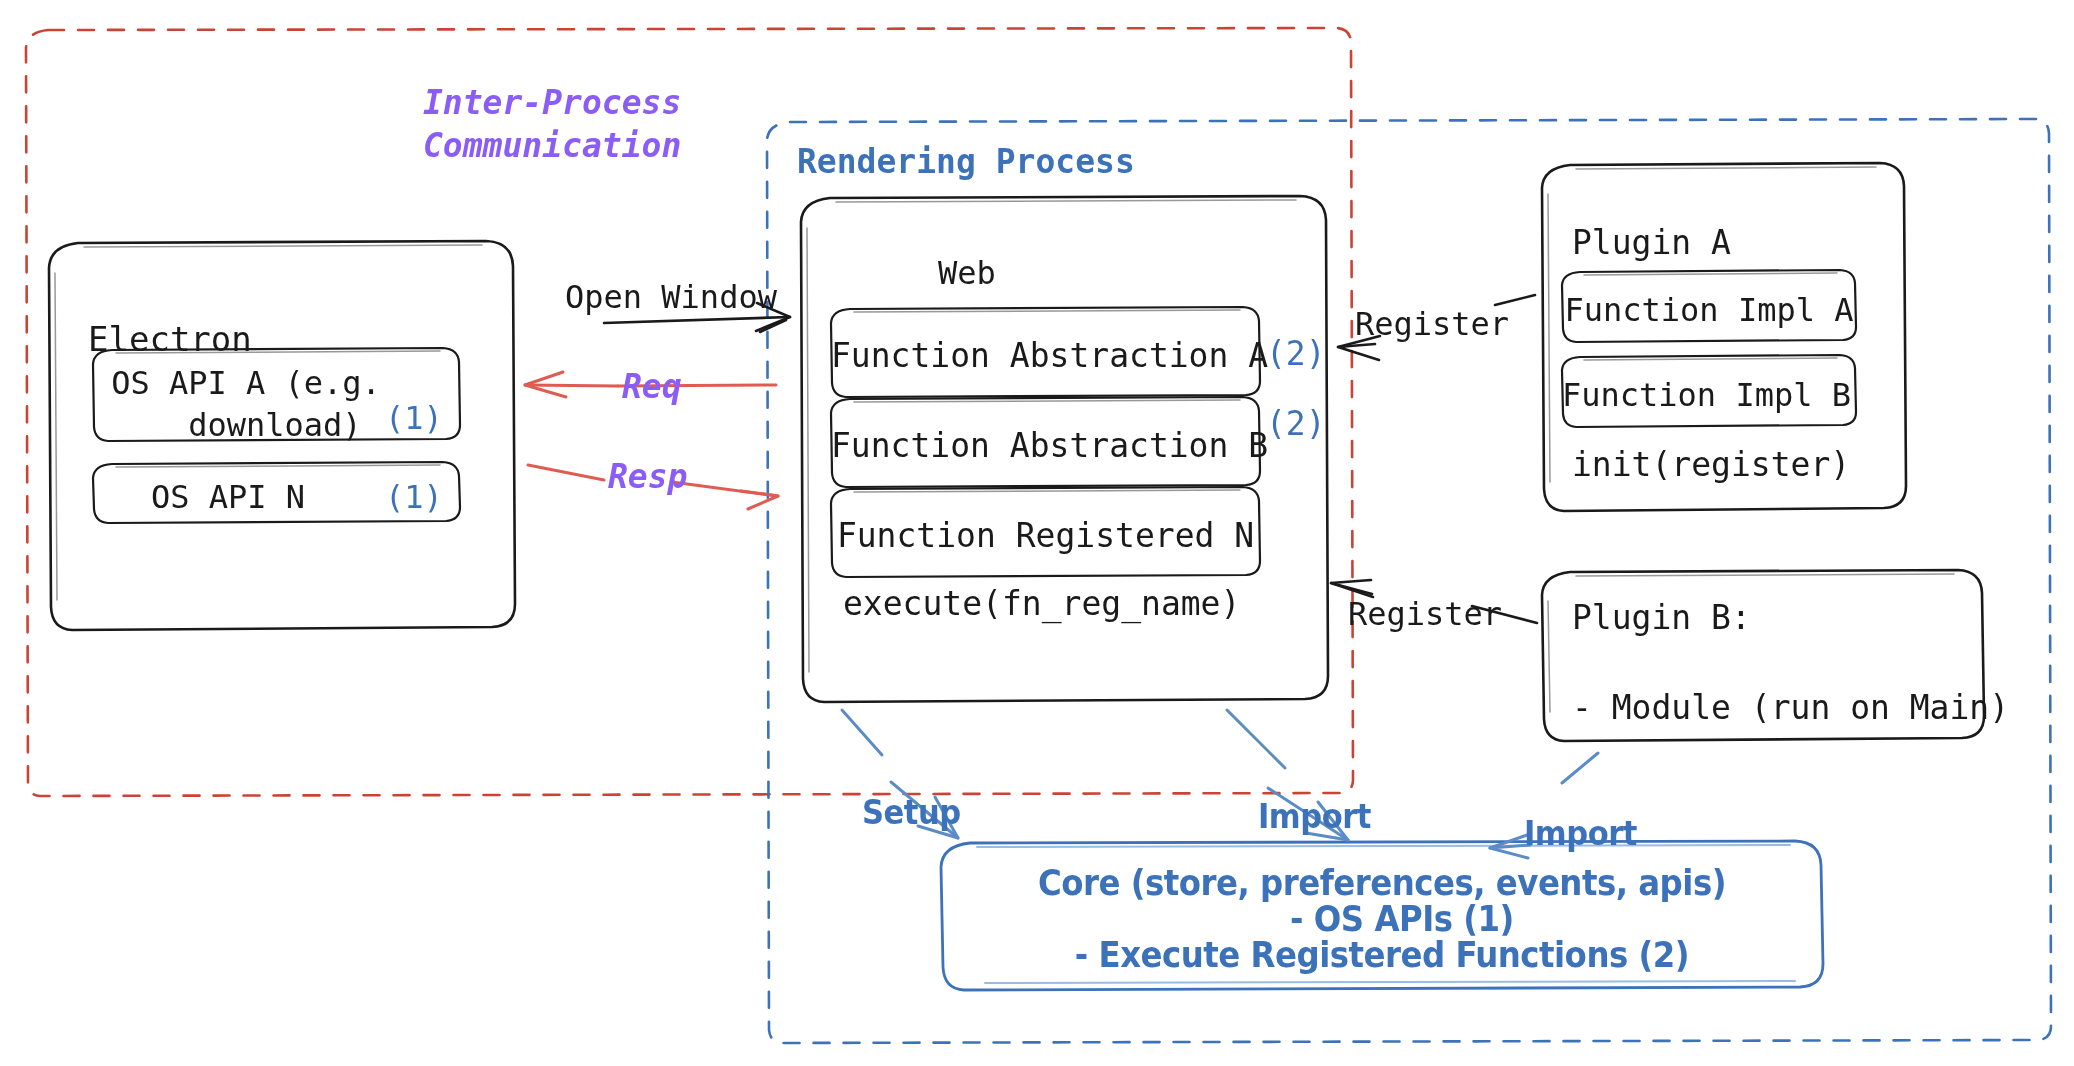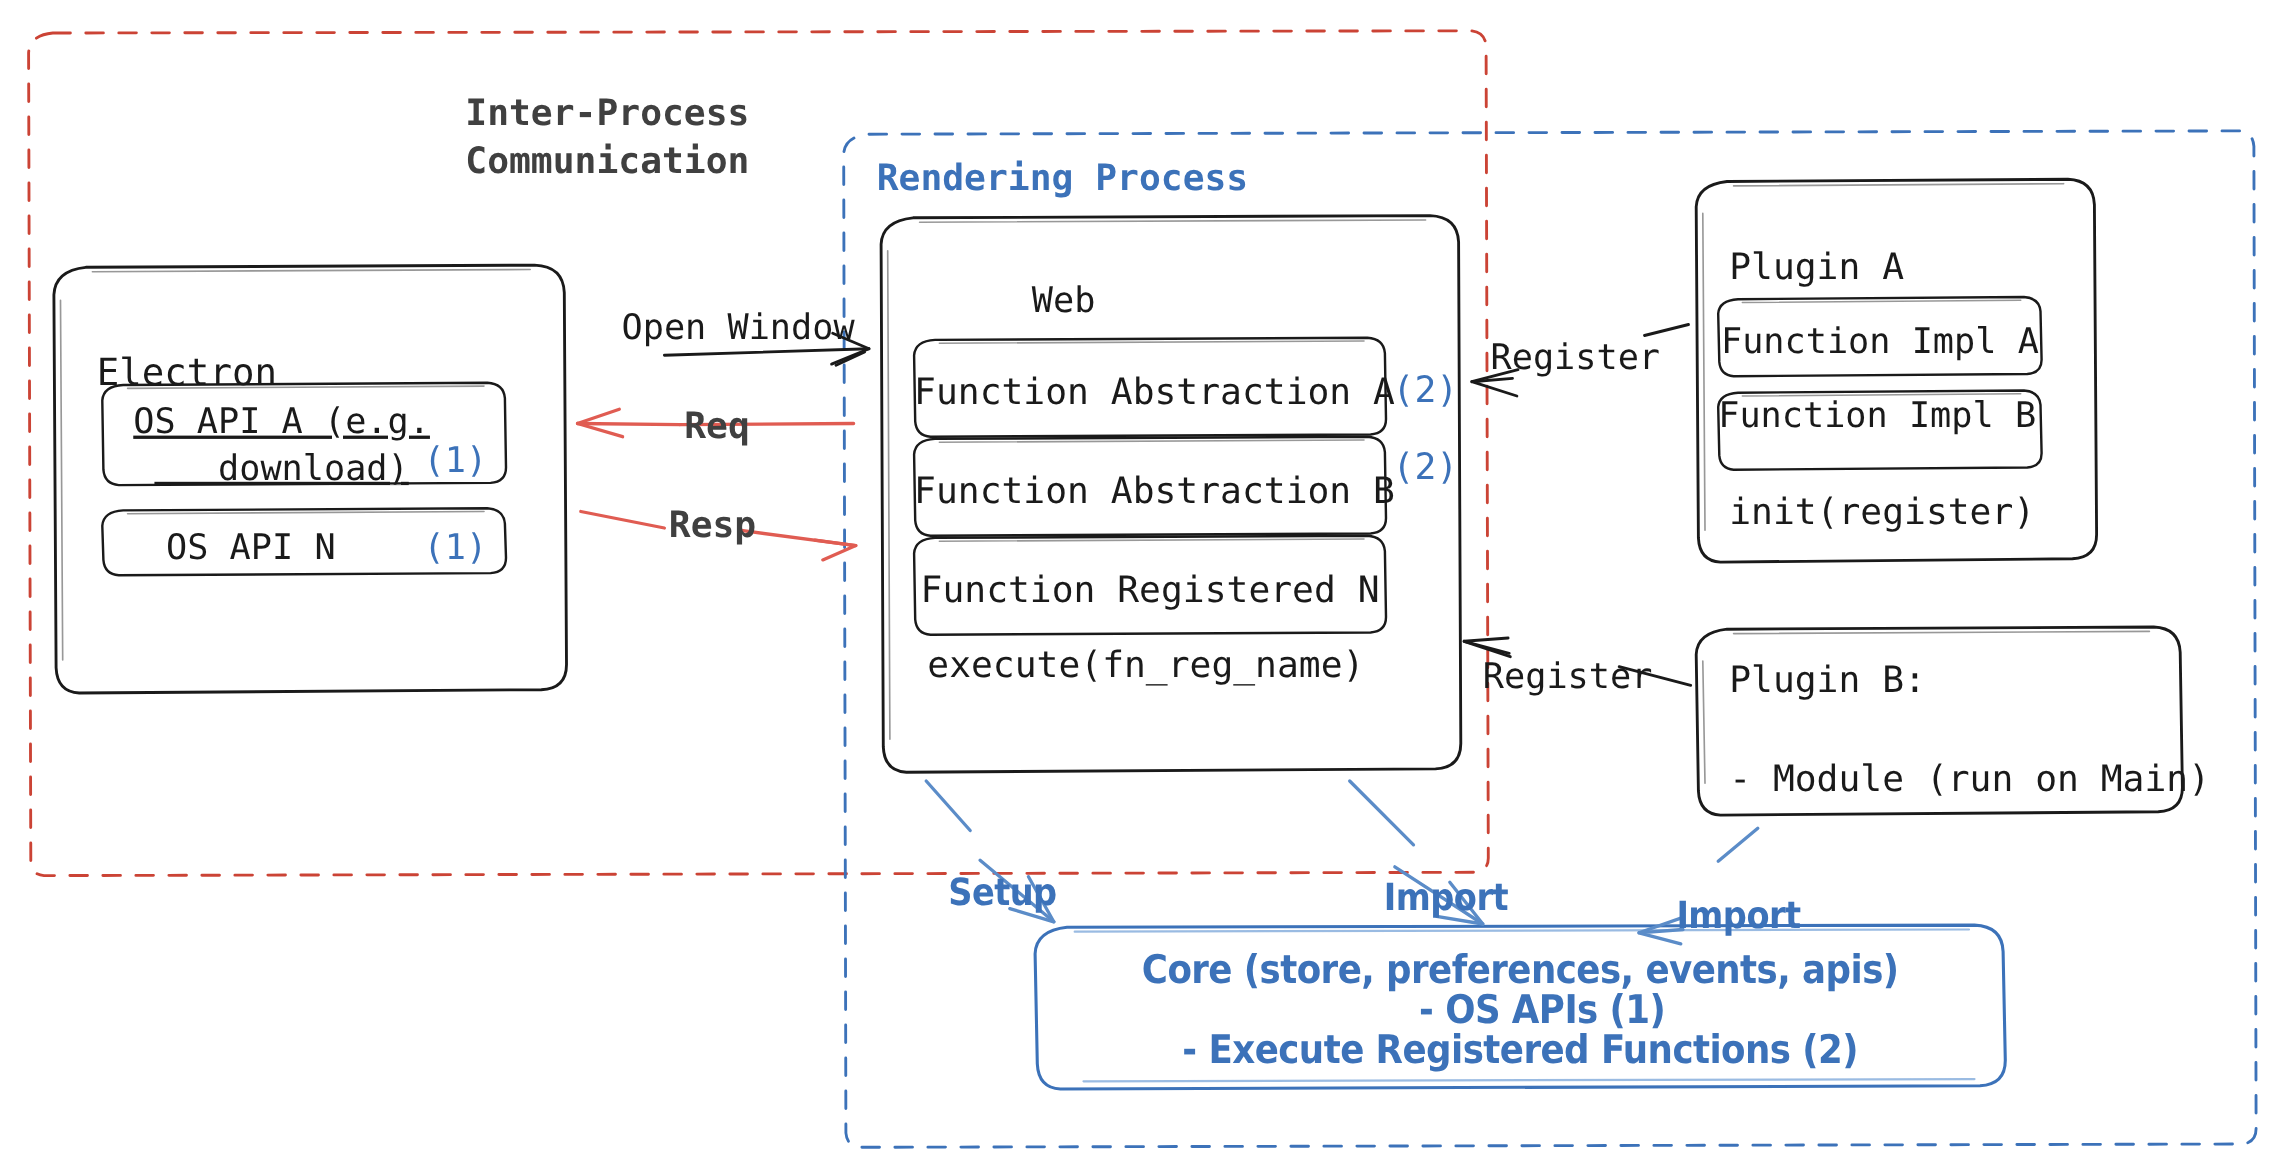--- a/index.html
+++ b/index.html
@@ -9,21 +9,21 @@
   }
   #stage{position:absolute;inset:0;width:2074px;height:1066px;}
   svg.layer{position:absolute;top:0;left:0;width:2074px;height:1066px;pointer-events:none;}
 
   .lbl{position:absolute;white-space:pre;line-height:1.30;}
   .mono{font-family:"DejaVu Sans Mono","Liberation Mono",monospace;}
   .hand{font-family:"DejaVu Sans","Liberation Sans",sans-serif;font-weight:bold;
         letter-spacing:-0.5px;font-stretch:condensed;}
   .ctr{text-align:center;}
   .blk{color:#1a1a1a;}
-  .red{color:#404040;}
+  .red{color:#8b5cf6;font-style:italic;}
   .blu{color:#3c72b9;}
   .t32{font-size:32px;}
   .t33{font-size:33px;}
   .t34{font-size:34px;margin-top:40px;}
   .t36{font-size:36px;}
   .b{font-weight:bold;}
 </style>
 </head>
 <body>
 
@@ -160,37 +160,37 @@
       <path class="arB" d="M 1490,848 L 1530,845 M 1490,848 L 1528,858"></path>
     </g>
   </svg>
 
   <div class="lbl mono t33 red b" style="left:423px;top:82px;">Inter-Process
 Communication</div>
 
   <div class="lbl mono t33 blu b" style="left:797px;top:141px;">Rendering Process</div>
 
   <div class="lbl mono t34 blk" style="left:88px;top:277px;">Electron</div>
-  <div class="lbl mono t32 blk ctr" style="left:106px;top:363px;width:300px;text-decoration:underline;">OS API A (e.g.
+  <div class="lbl mono t32 blk ctr" style="left:96px;top:363px;width:300px;">OS API A (e.g.
    download)</div>
   <div class="lbl mono t32 blu" style="left:385px;top:398px;">(1)</div>
   <div class="lbl mono t32 blk ctr" style="left:128px;top:477px;width:200px;">OS API N</div>
   <div class="lbl mono t32 blu" style="left:385px;top:477px;">(1)</div>
 
   <div class="lbl mono t32 blk" style="left:938px;top:253px;">Web</div>
   <div class="lbl mono t33 blk ctr" style="left:831px;top:335px;width:429px;">Function Abstraction A</div>
   <div class="lbl mono t33 blu" style="left:1266px;top:333px;">(2)</div>
   <div class="lbl mono t33 blk ctr" style="left:831px;top:425px;width:358px;">Function Abstraction B</div>
   <div class="lbl mono t33 blu" style="left:1266px;top:403px;">(2)</div>
   <div class="lbl mono t33 blk ctr" style="left:831px;top:515px;width:429px;">Function Registered N</div>
   <div class="lbl mono t33 blk" style="left:843px;top:583px;">execute(fn_reg_name)</div>
 
   <div class="lbl mono t33 blk" style="left:1572px;top:222px;">Plugin A</div>
   <div class="lbl mono t32 blk ctr" style="left:1562px;top:290px;width:294px;">Function Impl A</div>
-  <div class="lbl mono t32 blk ctr" style="left:1562px;top:357px;width:236px;">Function Impl B</div>
+  <div class="lbl mono t32 blk ctr" style="left:1562px;top:375px;width:236px;">Function Impl B</div>
   <div class="lbl mono t33 blk" style="left:1572px;top:444px;">init(register)</div>
 
   <div class="lbl mono t33 blk" style="left:1572px;top:597px;">Plugin B:</div>
   <div class="lbl mono t33 blk" style="left:1572px;top:687px;">- Module (run on Main)</div>
 
   <div class="lbl hand t36 blu ctr" style="left:941px;top:860px;width:882px;">Core (store, preferences, events, apis)</div>
   <div class="lbl hand t36 blu ctr" style="left:941px;top:896px;width:882px;padding-left:20px;">- OS APIs (1)</div>
   <div class="lbl hand t36 blu ctr" style="left:941px;top:932px;width:882px;">- Execute Registered Functions (2)</div>
 
   <div class="lbl mono t32 blk" style="left:565px;top:277px;">Open Window</div>

